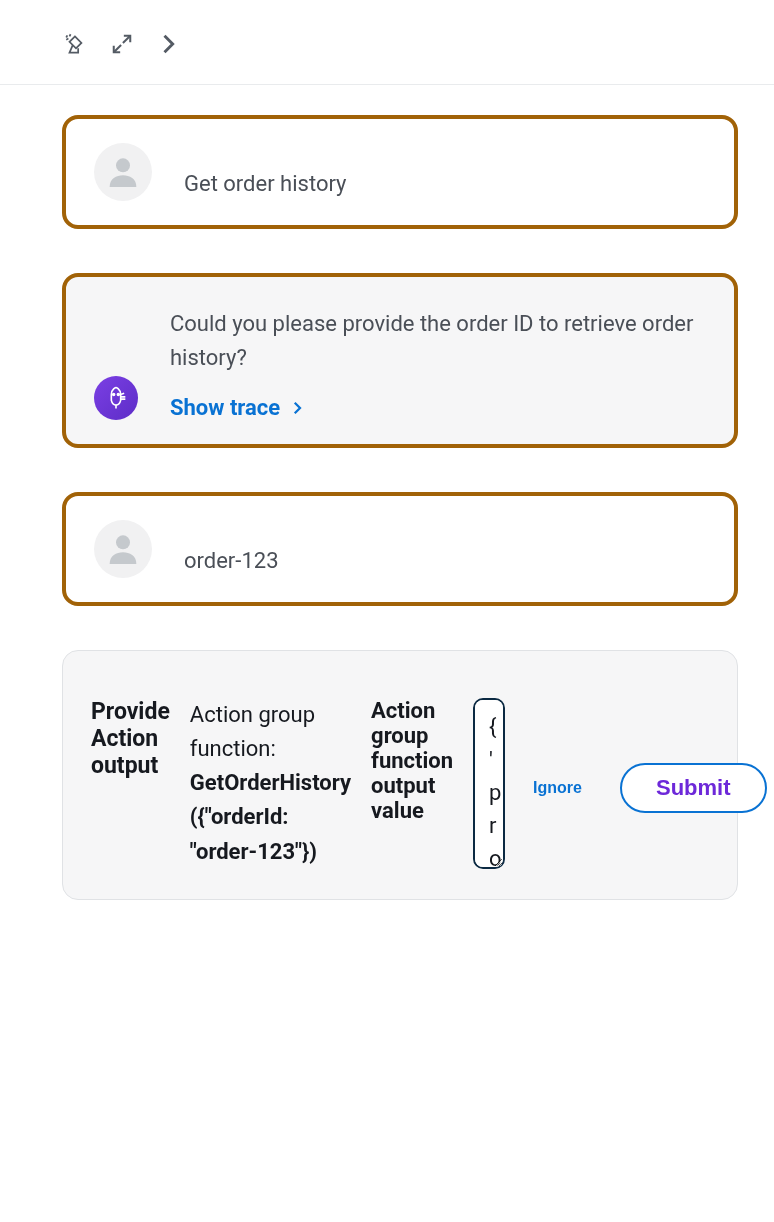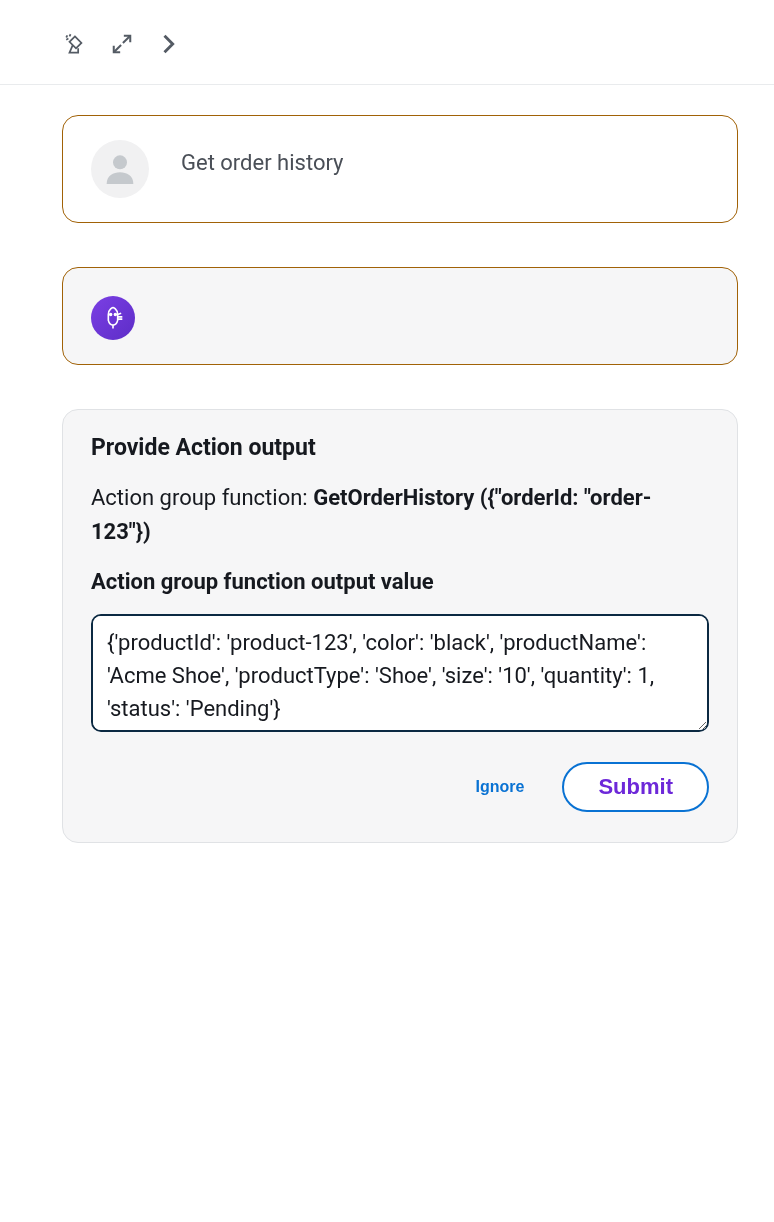--- a/index.html
+++ b/index.html
@@ -36,25 +36,25 @@
     cursor: pointer;
     color: #545b64;
   }
   .content {
     padding: 30px 36px 0 62px;
     display: flex;
     flex-direction: column;
     gap: 44px;
   }
   .msg {
-    border: 1px solid #a16207;
+    border: 4px solid #a16207;
     border-radius: 16px;
     padding: 24px 28px;
     display: flex;
-    align-items: flex-start;
+    align-items: flex-end;
     gap: 32px;
   }
   .msg-user {
     background: #ffffff;
   }
   .msg-agent {
     background: #f6f6f7;
   }
   .avatar-user {
     width: 58px;
@@ -99,23 +99,23 @@
     cursor: pointer;
     text-decoration: none;
   }
   .show-trace-chevron {
     display: inline-flex;
   }
   .action-panel {
     background: #f6f6f7;
     border: 1px solid #e0e2e5;
     border-radius: 16px;
-    padding: 24px 28px 30px 28px;
-    display: flex;
-    flex-direction: column;
+    padding: 47px 28px 30px 28px;
+    display: flex;
+    flex-direction: row;
     gap: 20px;
   }
   .action-title {
     font-size: 23px;
     font-weight: 700;
     color: #16191f;
   }
   .action-line {
     font-size: 22px;
     line-height: 1.55;
@@ -214,22 +214,44 @@
   <div class="msg msg-agent">
     <div class="avatar-agent">
       <svg width="28" height="28" viewBox="0 0 24 24" fill="none" stroke="#ffffff" stroke-width="1.4">
         <path d="M12 3 C12 3 8 4 8 9 L8 14 C8 14 9 18 12 18 C15 18 16 14 16 14 L16 9 C16 4 12 3 12 3 Z"></path>
         <circle cx="10" cy="9" r="0.8" fill="#ffffff"></circle>
         <circle cx="14" cy="9" r="0.8" fill="#ffffff"></circle>
         <path d="M16 11 L20 11 M16 13 L20 13 M16 9 L19 8"></path>
         <path d="M12 18 L12 21"></path>
       </svg>
     </div>
-  </div>
-
+    <div class="msg-body">
+      <div class="msg-text">Could you please provide the order ID to retrieve order history?</div>
+      <a class="show-trace">
+        <span>Show trace</span>
+        <span class="show-trace-chevron">
+          <svg width="18" height="18" viewBox="0 0 24 24" fill="none" stroke="#0972d3" stroke-width="3">
+            <path d="M9 5 L16 12 L9 19"></path>
+          </svg>
+        </span>
+      </a>
+    </div>
+  </div>
+
+  <div class="msg msg-user">
+    <div class="avatar-user">
+      <svg width="40" height="40" viewBox="0 0 24 24" fill="#c5c9cd">
+        <circle cx="12" cy="8" r="4.2"></circle>
+        <path d="M4 21 C4 16 8 14 12 14 C16 14 20 16 20 21 Z"></path>
+      </svg>
+    </div>
+    <div class="msg-body">
+      <div class="msg-text">order-123</div>
+    </div>
+  </div>
 
   <div class="action-panel">
     <div class="action-title">Provide Action output</div>
 
 
     <div class="action-line">
       <span>Action group function:</span>
       <b>GetOrderHistory ({"orderId: "order-123"})</b>
     </div>
 

